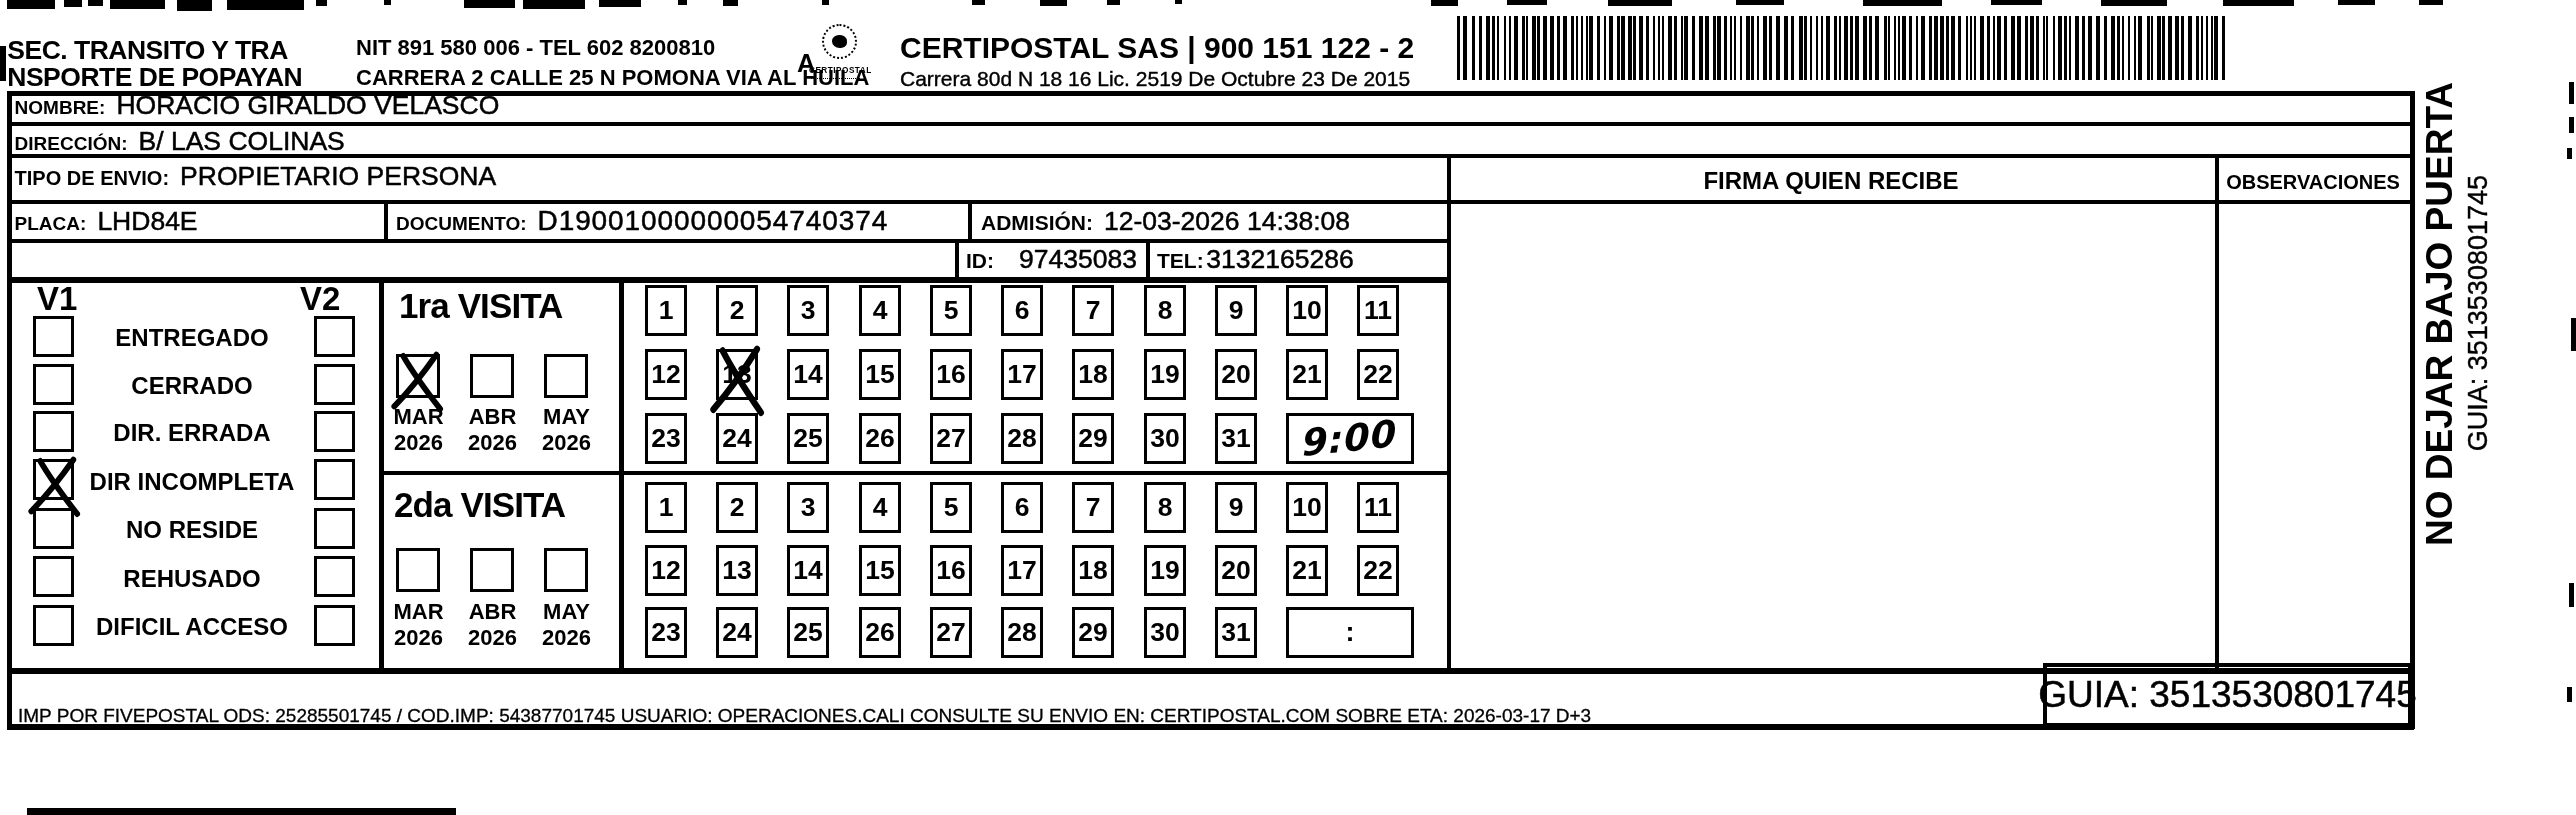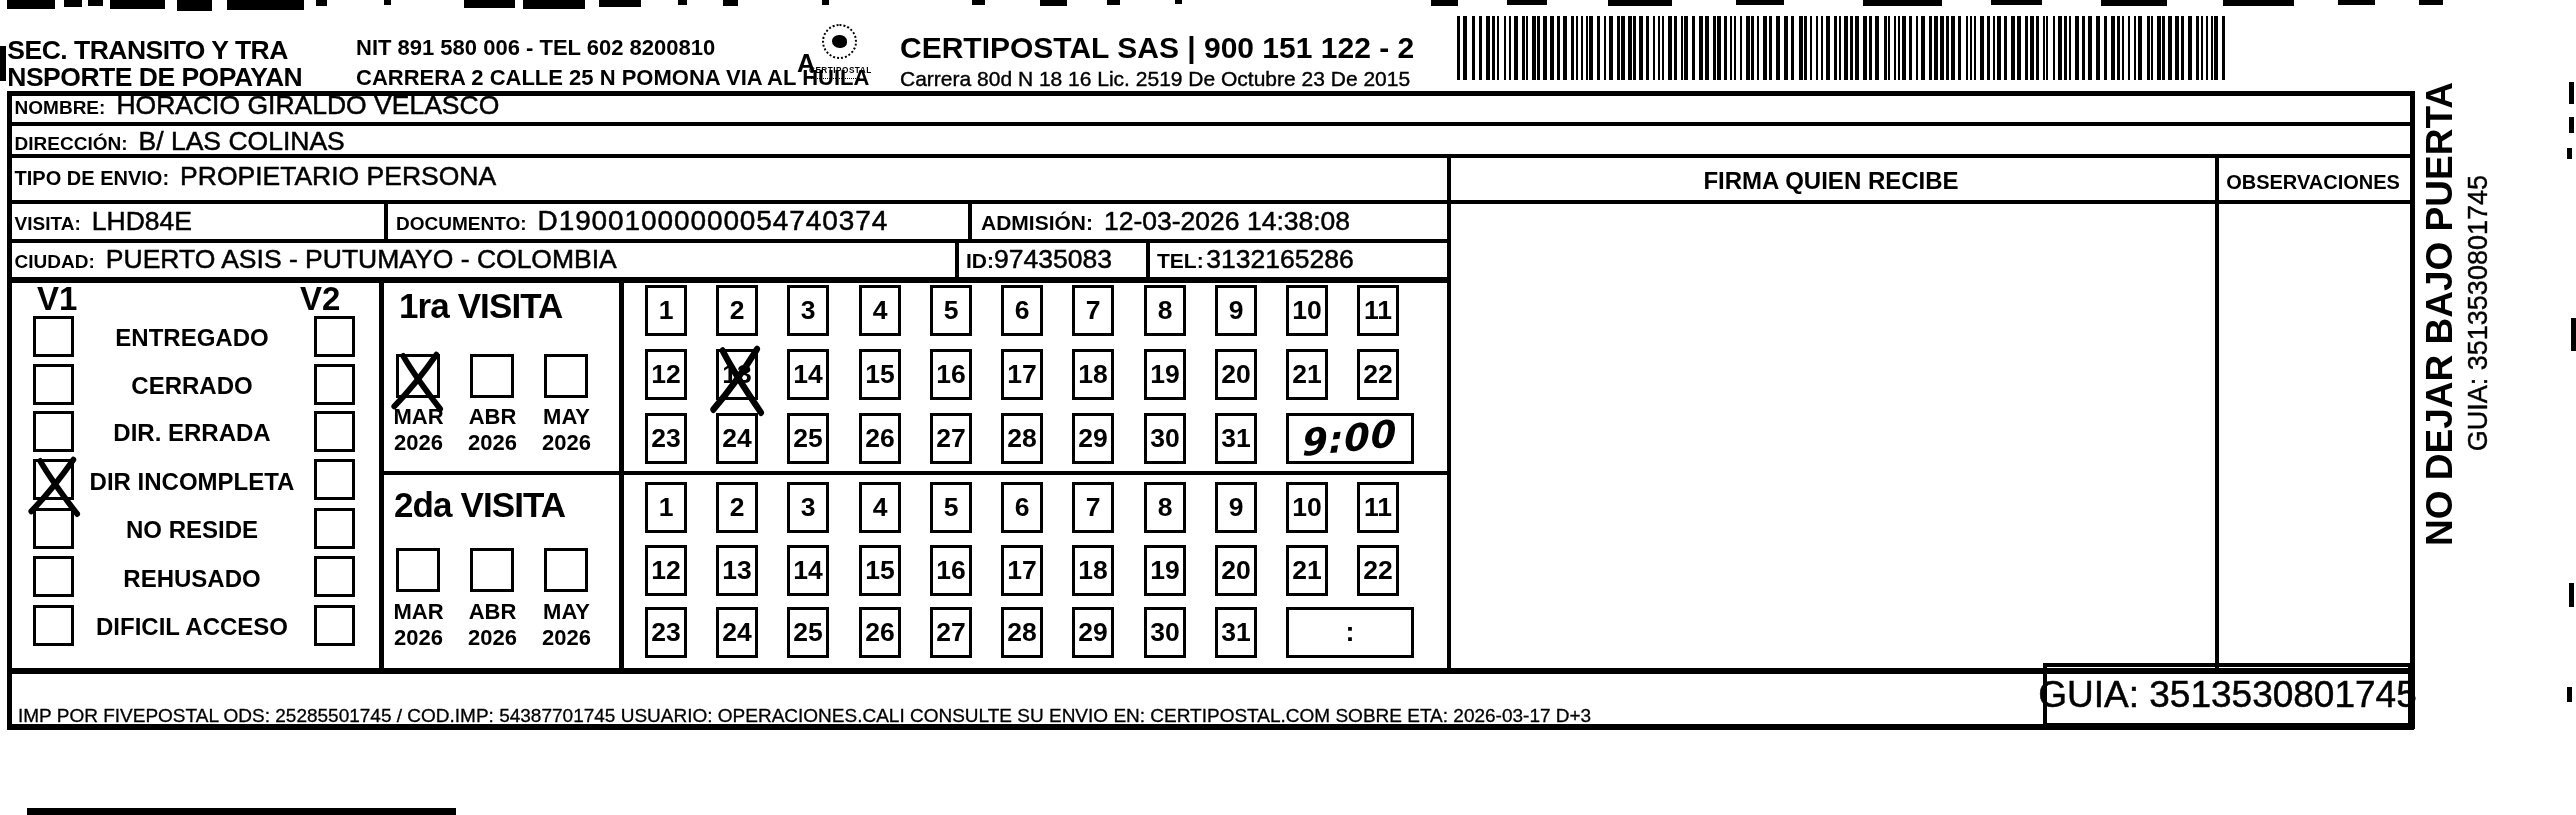--- a/index.html
+++ b/index.html
@@ -26,21 +26,21 @@
 #row-nombre{left:14.6px;top:90px}
 #row-dir{left:14.6px;top:126px}
 #row-tipo{left:14.6px;top:161px}
 #row-tipo .flabel{font-size:20px}
 #cell-placa{left:14.6px;top:206px}
 #cell-doc{left:396px;top:205px}
 #cell-doc .fvalue{font-size:28px;letter-spacing:0.9px}
 #cell-adm{left:981px;top:206px}
 #cell-adm .flabel{font-size:21px}
 #cell-ciudad{left:14.6px;top:244px}
-#cell-id{left:966px;top:244px;gap:0}
+#cell-id{left:966px;top:244px;gap:25px}
 #cell-id .flabel{font-size:21px}
 #cell-tel{left:1157px;top:244px;gap:2.7px}
 #cell-tel .flabel{font-size:21px}
 #firma-h{position:absolute;left:1447px;top:167px;width:768px;text-align:center;font-size:24px;font-weight:700}
 #obs-h{position:absolute;left:2219px;top:171px;width:188px;text-align:center;font-size:20px;font-weight:700}
 .vhead{position:absolute;font-weight:700;font-size:33px}
 #v1-hdr{left:37px;top:280px}
 #v2-hdr{left:300px;top:280px}
 .vtitle{position:absolute;font-weight:700;font-size:35px;letter-spacing:-0.9px;white-space:nowrap}
 #v1-title{left:399px;top:286px}
@@ -223,34 +223,30 @@
   </div>
   <div class="frow" id="row-tipo">
     <span class="flabel">TIPO DE ENVIO:</span>
     <span class="fvalue">PROPIETARIO PERSONA</span>
   </div>
   <div class="frow" id="row-dir">
     <span class="flabel">DIRECCIÓN:</span>
     <span class="fvalue">B/ LAS COLINAS</span>
   </div>
   <div class="frow" id="cell-placa">
-    <span class="flabel">VISITA:</span>
+    <span class="flabel">PLACA:</span>
     <span class="fvalue">LHD84E</span>
   </div>
   <div class="frow" id="cell-doc">
     <span class="flabel">DOCUMENTO:</span>
     <span class="fvalue">D19001000000054740374</span>
   </div>
   <div class="frow" id="cell-adm">
     <span class="flabel">ADMISIÓN:</span>
     <span class="fvalue">12-03-2026 14:38:08</span>
-  </div>
-  <div class="frow" id="cell-ciudad">
-    <span class="flabel">CIUDAD:</span>
-    <span class="fvalue">PUERTO ASIS - PUTUMAYO - COLOMBIA</span>
   </div>
   <div class="frow" id="cell-id">
     <span class="flabel">ID:</span>
     <span class="fvalue">97435083</span>
   </div>
   <div class="frow" id="cell-tel">
     <span class="flabel">TEL:</span>
     <span class="fvalue">3132165286</span>
   </div>
 

